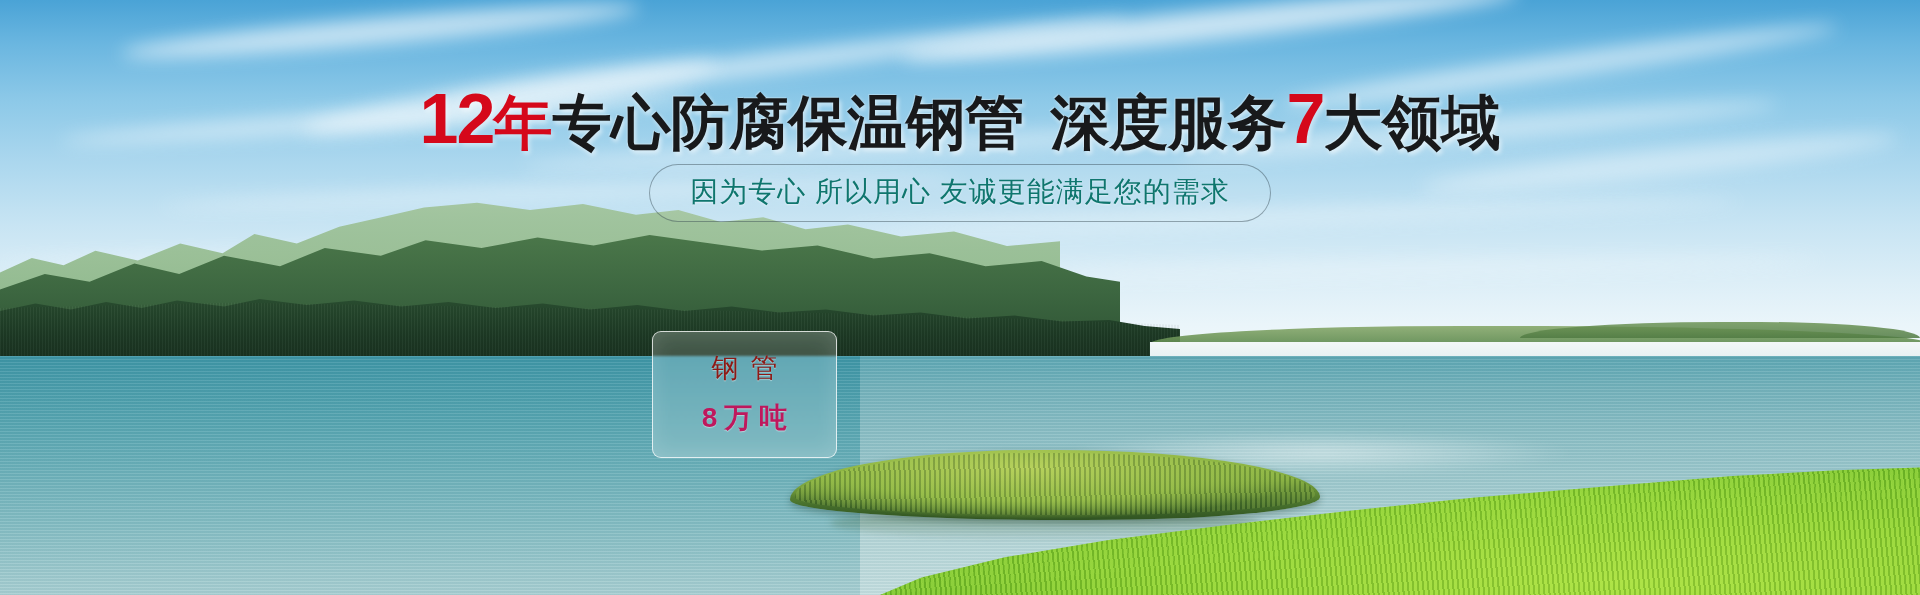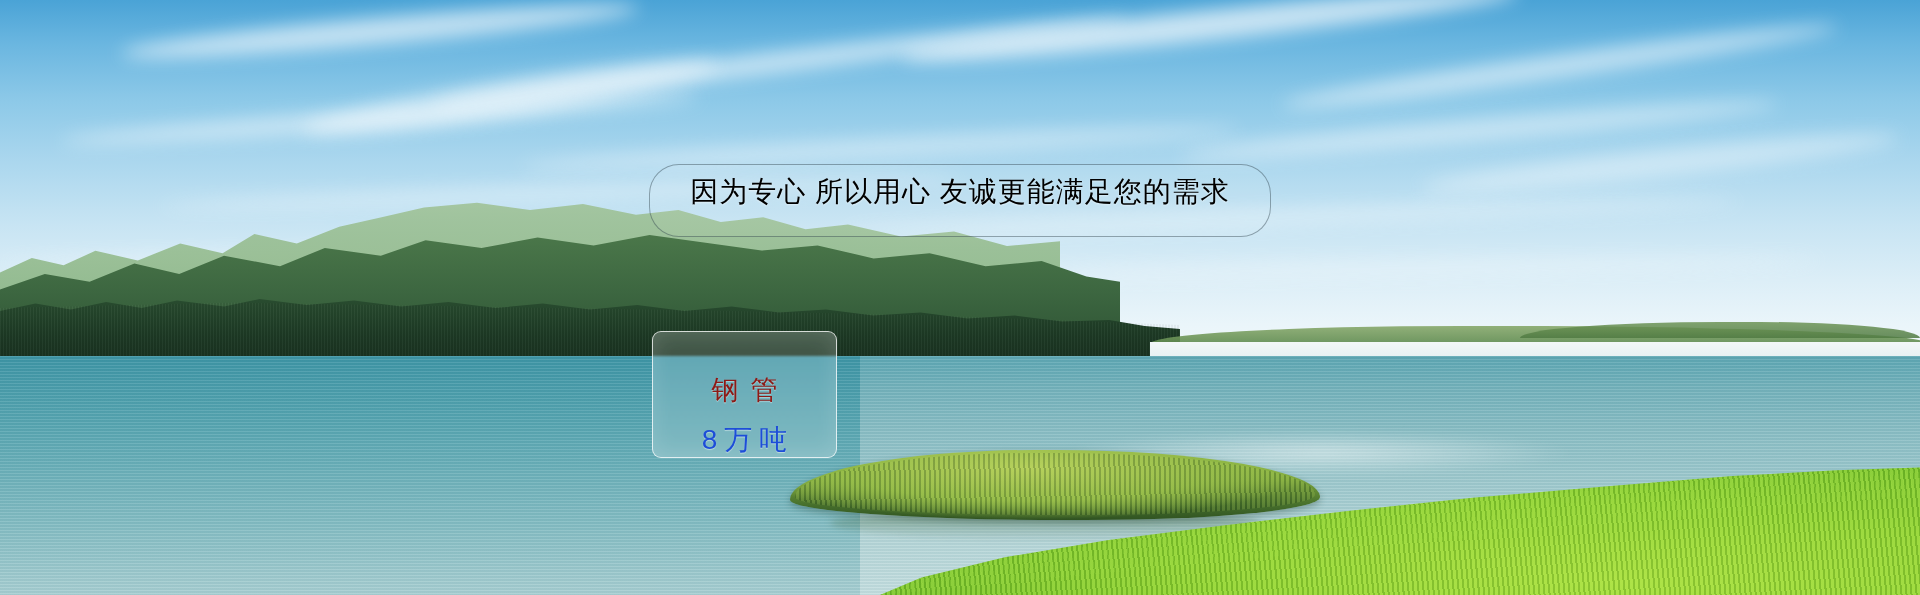--- a/index.html
+++ b/index.html
@@ -242,26 +242,26 @@
   }
   .headline .gap { display:inline-block; width:26px; }
 
   
   .subtitle-wrap {
     position:absolute; left:0; top:164px; width:1920px;
     text-align:center;
   }
   .subtitle {
     display:inline-block;
-    padding:9px 40px 26px 40px;
+    padding:9px 40px 11px 40px;
     border:1px solid rgba(40,60,70,0.42);
     border-radius:30px;
     font-size:28px;
     line-height:36px;
-    color:#000000;
+    color:#0f766e;
     letter-spacing:1px;
     white-space:nowrap;
     background:rgba(255,255,255,0.06);
     text-shadow:0 1px 2px rgba(255,255,255,0.5);
   }
 
   
   .cards {
     position:absolute; left:652px; top:331px;
     width:618px; height:127px;
@@ -270,40 +270,40 @@
   }
   .card {
     width:185px; height:127px;
     border:1px solid rgba(255,255,255,0.78);
     border-radius:9px;
     background:rgba(255,255,255,0.17);
     backdrop-filter:blur(1px);
     display:flex;
     flex-direction:column;
     align-items:center;
-    justify-content:flex-end;
+    justify-content:flex-start;
     padding-top:20px;
     box-shadow:inset 0 0 22px rgba(255,255,255,0.14);
   }
   .card-title {
     font-size:27px;
     line-height:32px;
     color:#8d1a16;
     letter-spacing:7px;
     text-indent:7px;
     font-weight:normal;
     text-shadow:0 1px 1px rgba(255,255,255,0.45);
   }
   .card-value {
     margin-top:17px;
     font-size:28px;
     line-height:34px;
-    color:#1d4ed8;
+    color:#be185d;
     letter-spacing:1px;
-    font-weight:normal;
+    font-weight:bold;
     text-shadow:0 1px 1px rgba(255,255,255,0.45);
   }
   .card-value .sup {
     font-size:16px;
     vertical-align:super;
     line-height:0;
   }
   .card:nth-child(1) .card-title { letter-spacing:12px; text-indent:12px; }
   .card:nth-child(1) .card-value { letter-spacing:7px; text-indent:7px; }
   .card:nth-child(2) .card-title { letter-spacing:12px; text-indent:12px; }
@@ -347,20 +347,21 @@
 
   <div class="island-refl"></div>
   <div class="island"></div>
   <div class="island-tex"></div>
 
   <div class="fg-grass-left"></div>
   <div class="fg-grass"></div>
   <div class="fg-grass-tex"></div>
   <div class="fg-grass-edge"></div>
 
+  <div class="headline"><span class="num">12</span><span class="red">年</span><span>专心防腐保温钢管</span><span class="gap"></span><span>深度服务</span><span class="num">7</span><span>大领域</span></div>
 
   <div class="subtitle-wrap">
     <div class="subtitle">因为专心 所以用心  友诚更能满足您的需求</div>
   </div>
 
   <div class="cards">
 
     <div class="card">
       <div class="card-title">钢管</div>
       <div class="card-value"><span>8万吨</span><span class="sup"></span></div>

